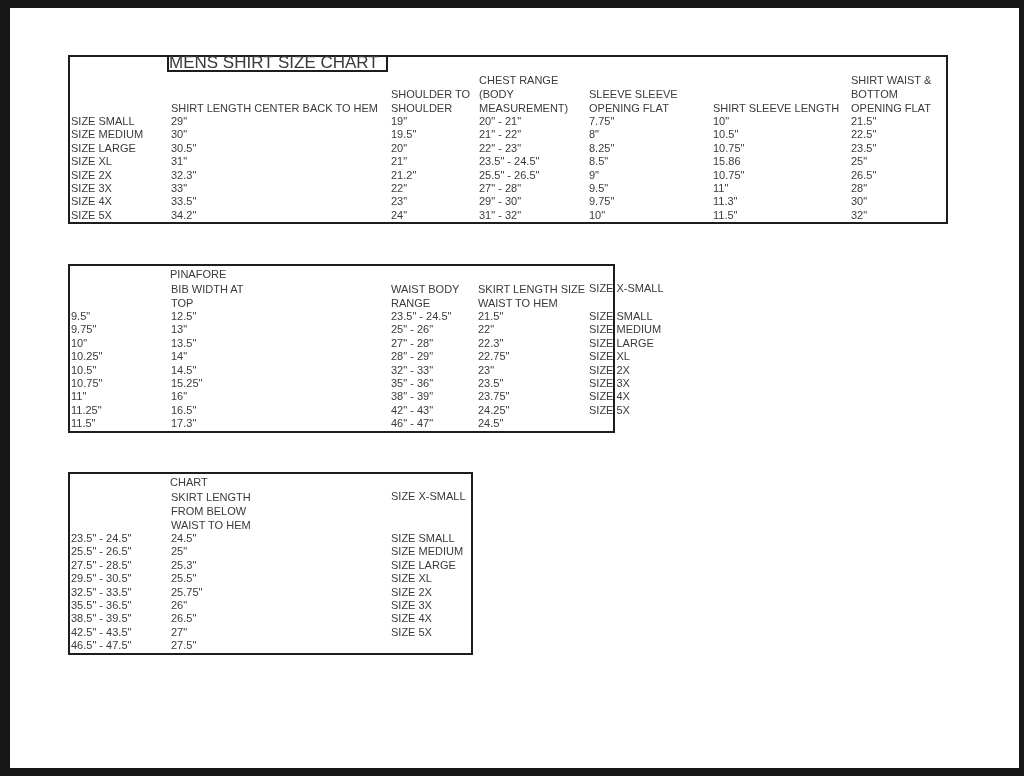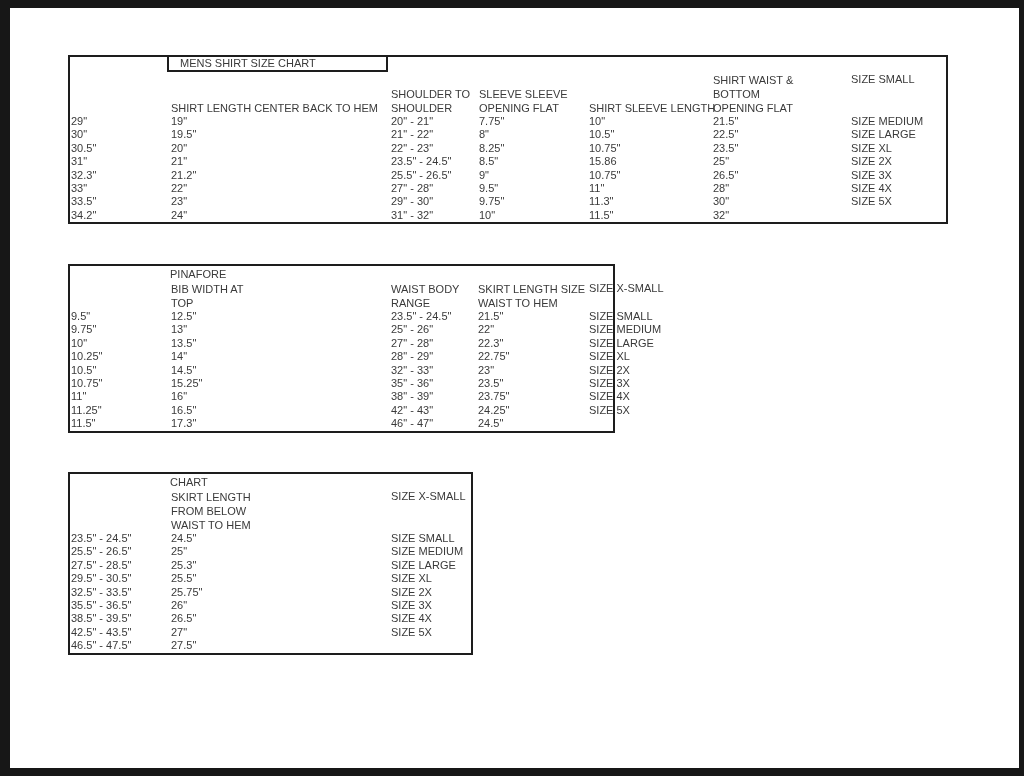--- a/index.html
+++ b/index.html
@@ -41,22 +41,22 @@
   .hcell { display:flex; flex-direction:column; justify-content:flex-end; }
   .hline { font-size:11px; line-height:14px; white-space:nowrap; color:#3a3a3a; }
 
   .title-row { height:16px; position:relative; }
   .title-boxed {
     position:absolute; left:97px; top:-2px;
     width:221px; height:17px;
     border:2px solid #1d1d1d;
     box-sizing:border-box;
     background:#ffffff;
-    font-size:11px; line-height:12px;
-    padding-left:11px;
+    font-size:17px; line-height:12px;
+    padding-left:0;
     color:#3a3a3a;
     white-space:nowrap;
   }
   .title-plain {
     position:absolute; left:100px; top:3px;
     font-size:11px; line-height:11px;
     color:#3a3a3a;
     white-space:nowrap;
   }
 </style>
@@ -70,20 +70,25 @@
       <span class="title-boxed">MENS SHIRT SIZE CHART</span>
     </div>
     <div class="tbl">
         <div class="cell hcell"></div>
         <div class="cell hcell">
           <div class="hline">SHIRT LENGTH CENTER BACK TO HEM</div>
         </div>
         <div class="cell hcell">
           <div class="hline">SHOULDER TO</div>
           <div class="hline">SHOULDER</div>
+        </div>
+        <div class="cell hcell">
+          <div class="hline">CHEST RANGE</div>
+          <div class="hline">(BODY</div>
+          <div class="hline">MEASUREMENT)</div>
         </div>
         <div class="cell hcell">
           <div class="hline">SLEEVE SLEEVE</div>
           <div class="hline">OPENING FLAT</div>
         </div>
         <div class="cell hcell">
           <div class="hline">SHIRT SLEEVE LENGTH</div>
         </div>
         <div class="cell hcell">
           <div class="hline">SHIRT WAIST &amp;</div>

